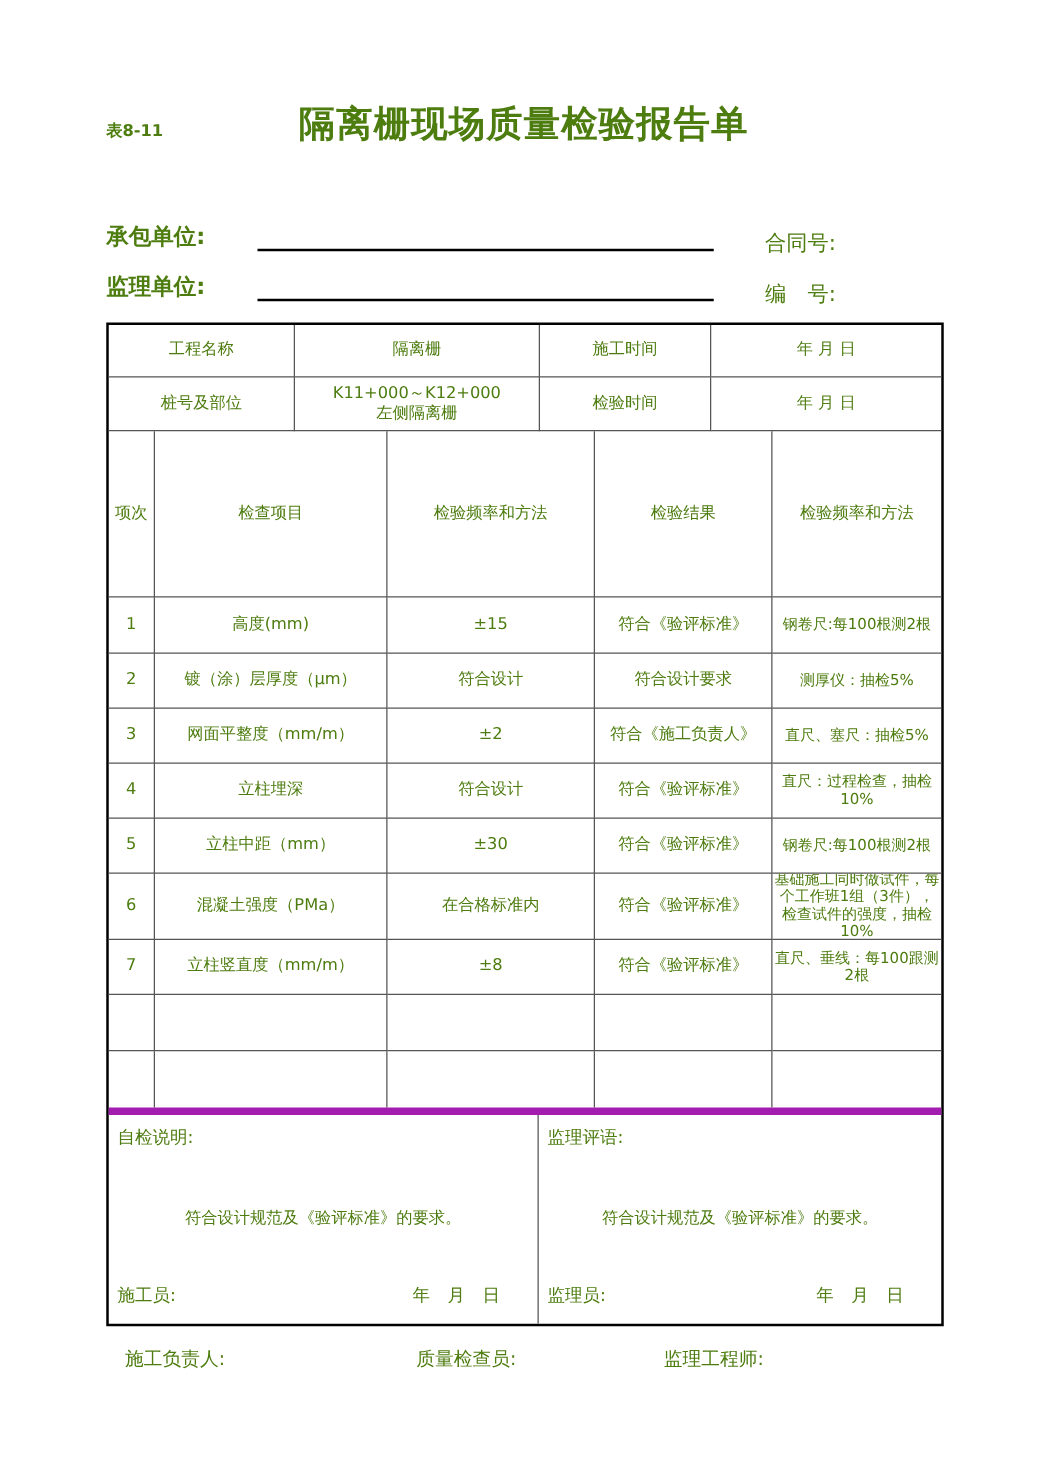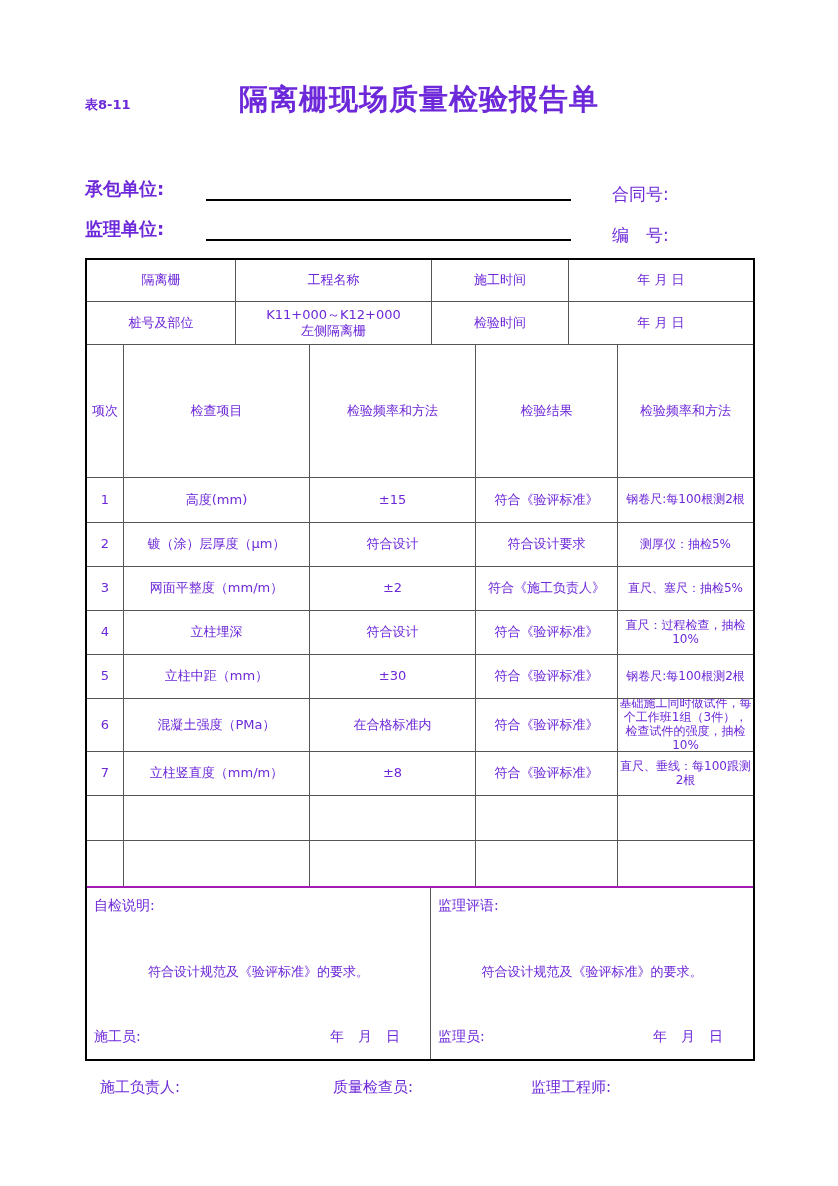--- a/index.html
+++ b/index.html
@@ -3,21 +3,21 @@
 <meta charset="utf-8">
 <style>
   * { box-sizing: border-box; margin: 0; padding: 0; }
   html, body { background: #ffffff; }
   .page {
     position: relative;
     width: 838px;
     height: 1186px;
     background: #ffffff;
     font-family: "DejaVu Sans", "Liberation Sans", sans-serif;
-    color: #6d28d9;
+    color: #4d7c0f;
     overflow: hidden;
   }
   .form-code {
     position: absolute; left: 85px; top: 96px;
     font-size: 13px; font-weight: bold;
   }
   .title {
     position: absolute; left: 0; right: 0; top: 80px;
     text-align: center; font-size: 29px; font-weight: bold;
     letter-spacing: 1px;
@@ -32,21 +32,21 @@
   .serial-no { top: 224px; }
 
   .tbl {
     position: absolute; left: 85px; top: 258px;
     width: 670px; border: 2px solid #000;
     background: #fff;
   }
   .g1 { display: grid; grid-template-columns: 149px 196px 137px 184px; grid-template-rows: 42px 43px; }
   .g2 { display: grid; grid-template-columns: 37px 186px 166px 142px 135px;
         grid-template-rows: 133px 45px 44px 44px 44px 44px 53px 44px 45px 45px; }
-  .g3 { display: grid; grid-template-columns: 344px 322px; height: 173px; border-top: 2px solid #a21caf; }
+  .g3 { display: grid; grid-template-columns: 344px 322px; height: 173px; border-top: 6px solid #a21caf; }
 
   .c {
     border-right: 1px solid #555;
     border-bottom: 1px solid #555;
     display: flex; align-items: center; justify-content: center;
     text-align: center; font-size: 13px; line-height: 1.25;
     padding: 1px 2px; overflow: hidden;
   }
   .c.last { border-right: none; }
   .g2 .row-last { border-bottom: none; }
@@ -81,22 +81,22 @@
 
   <div class="field-row row-supervisor">
     <span class="lbl">监理单位:</span>
     <span class="fill"></span>
   </div>
   <div class="side-label serial-no">编　号:</div>
 
   <div class="tbl">
 
     <div class="g1">
+      <div class="c">工程名称</div>
       <div class="c">隔离栅</div>
-      <div class="c">工程名称</div>
       <div class="c">施工时间</div>
       <div class="c last">年 月 日</div>
 
       <div class="c">桩号及部位</div>
       <div class="c pre">K11+000～K12+000
 左侧隔离栅</div>
       <div class="c">检验时间</div>
       <div class="c last">年 月 日</div>
     </div>
 

